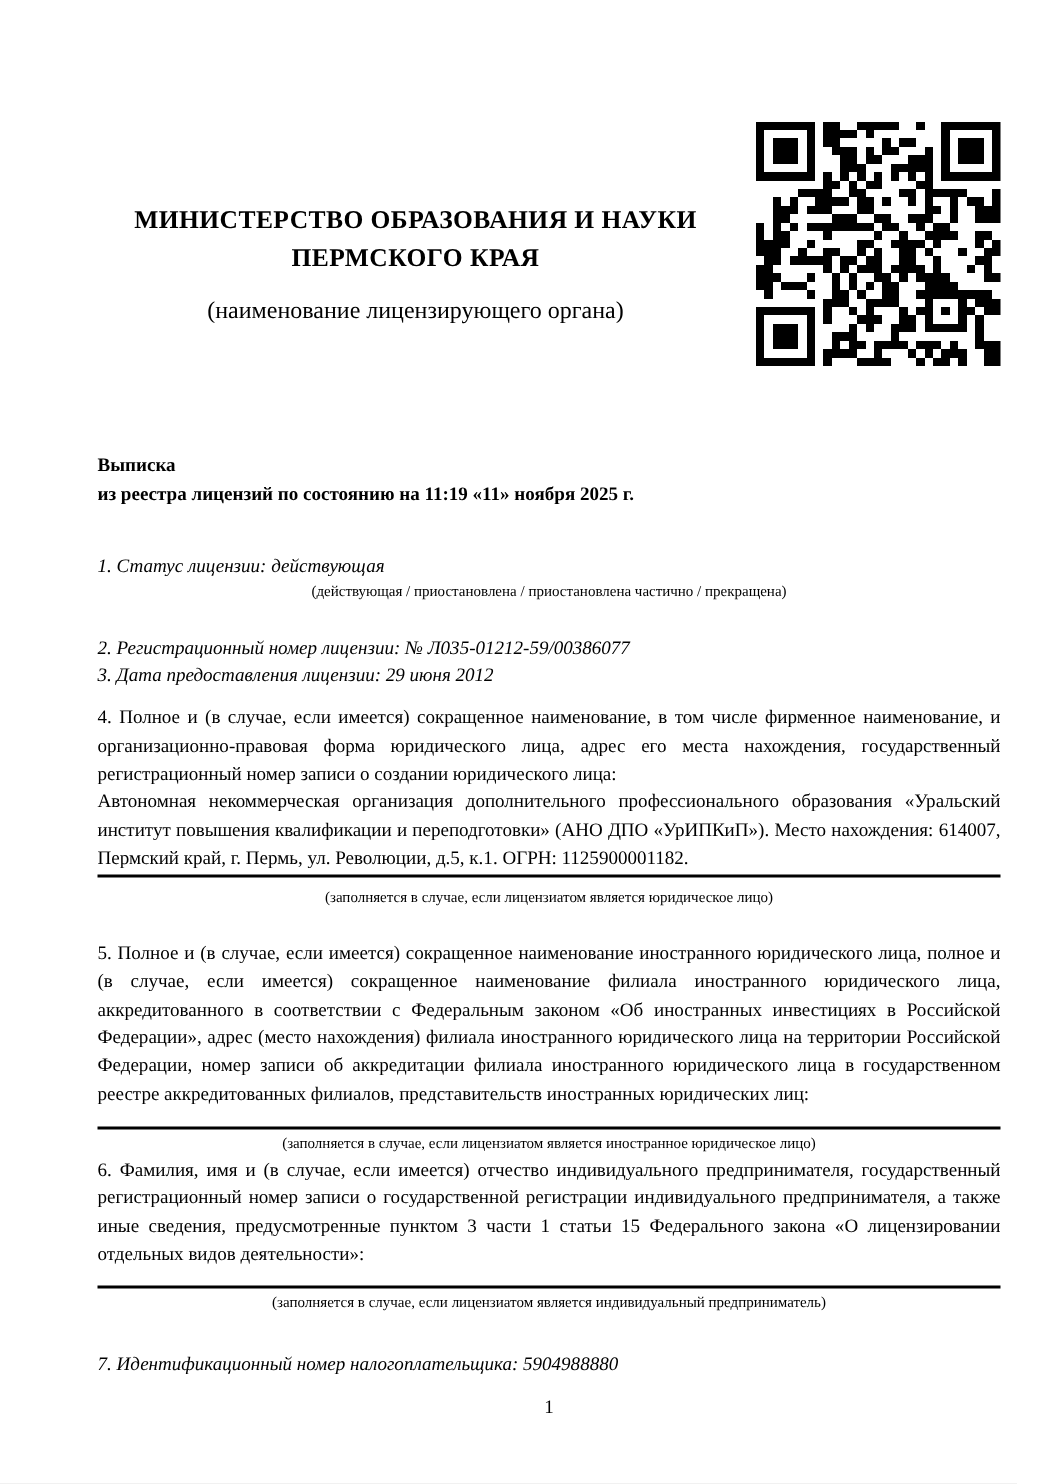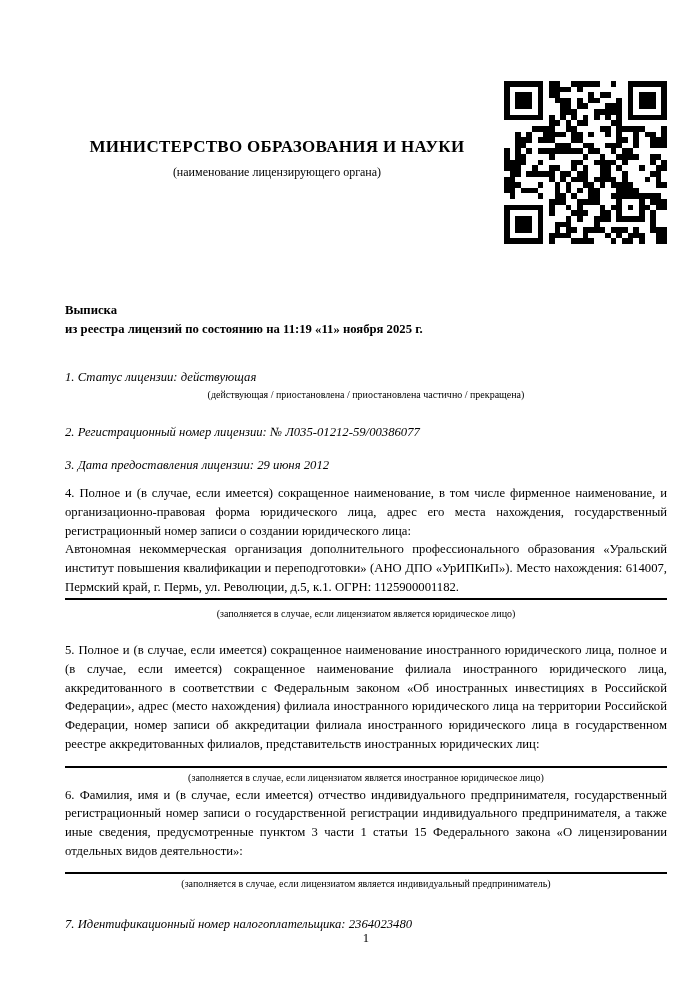--- a/index.html
+++ b/index.html
@@ -21,23 +21,23 @@
     width: 424px;
     text-align: center;
   }
   .ministry-line {
     font-weight: bold;
     font-size: 17px;
     line-height: 25px;
     letter-spacing: 0.3px;
   }
   .ministry-caption {
-    font-size: 12px;
+    font-size: 16px;
     line-height: 12px;
-    margin-top: 7px;
+    margin-top: 18px;
   }
   .qr {
     position: absolute;
     top: 81px;
     right: 33px;
     width: 163px;
     height: 163px;
   }
   
   .doc-title {
@@ -70,21 +70,21 @@
     text-align: center;
     font-size: 10px;
     line-height: 12px;
   }
   .rule {
     height: 0;
     border-top: 2px solid #000;
   }
   .mt-caption1 { margin-top: 2px; }
   .mt-item2   { margin-top: 22px; }
-  .mt-item3   { margin-top: 15px; }
+  .mt-item3   { }
   .mt-item4   { margin-top: 9px; }
   .mt-rule4   { margin-top: 2px; }
   .mt-cap4    { margin-top: 8px; }
   .mt-item5   { margin-top: 21px; }
   .mt-rule5   { margin-top: 12px; }
   .mt-cap5    { margin-top: 4px; }
   .mt-item6   { margin-top: 2px; }
   .mt-rule6   { margin-top: 12px; }
   .mt-cap6    { margin-top: 4px; }
   .mt-item7   { margin-top: 25px; }
@@ -98,20 +98,21 @@
     font-size: 12.7px;
   }
 </style>
 </head>
 <body>
 
 <div class="page">
 
   <div class="ministry-block">
     <div class="ministry-line">МИНИСТЕРСТВО ОБРАЗОВАНИЯ И НАУКИ</div>
+    <div class="ministry-line">ПЕРМСКОГО КРАЯ</div>
     <div class="ministry-caption">(наименование лицензирующего органа)</div>
   </div>
 
   <svg class="qr" id="qr-svg" viewBox="0 0 29 29" shape-rendering="crispEdges">
       <rect width="29" height="29" fill="#fff"></rect>
       <g fill="#000">
         <rect x="0" y="0" width="1" height="1"></rect>
         <rect x="1" y="0" width="1" height="1"></rect>
         <rect x="2" y="0" width="1" height="1"></rect>
         <rect x="3" y="0" width="1" height="1"></rect>
@@ -560,17 +561,17 @@
     <div class="small-caption mt-cap4">(заполняется в случае, если лицензиатом является юридическое лицо)</div>
 
     <div class="para mt-item5">5. Полное и (в случае, если имеется) сокращенное наименование иностранного юридического лица, полное и (в случае, если имеется) сокращенное наименование филиала иностранного юридического лица, аккредитованного в соответствии с Федеральным законом «Об иностранных инвестициях в Российской Федерации», адрес (место нахождения) филиала иностранного юридического лица на территории Российской Федерации, номер записи об аккредитации филиала иностранного юридического лица в государственном реестре аккредитованных филиалов, представительств иностранных юридических лиц:</div>
     <div class="rule mt-rule5"></div>
     <div class="small-caption mt-cap5">(заполняется в случае, если лицензиатом является иностранное юридическое лицо)</div>
 
     <div class="para mt-item6">6. Фамилия, имя и (в случае, если имеется) отчество индивидуального предпринимателя, государственный регистрационный номер записи о государственной регистрации индивидуального предпринимателя, а также иные сведения, предусмотренные пунктом 3 части 1 статьи 15 Федерального закона «О лицензировании отдельных видов деятельности»:</div>
     <div class="rule mt-rule6"></div>
     <div class="small-caption mt-cap6">(заполняется в случае, если лицензиатом является индивидуальный предприниматель)</div>
 
-    <div class="item-line mt-item7">7. Идентификационный номер налогоплательщика: 2364023480</div>
+    <div class="item-line mt-item7">7. Идентификационный номер налогоплательщика: 5904988880</div>
   </div>
 
   <div class="page-number">1</div>
 </div>
 
 </body></html>

